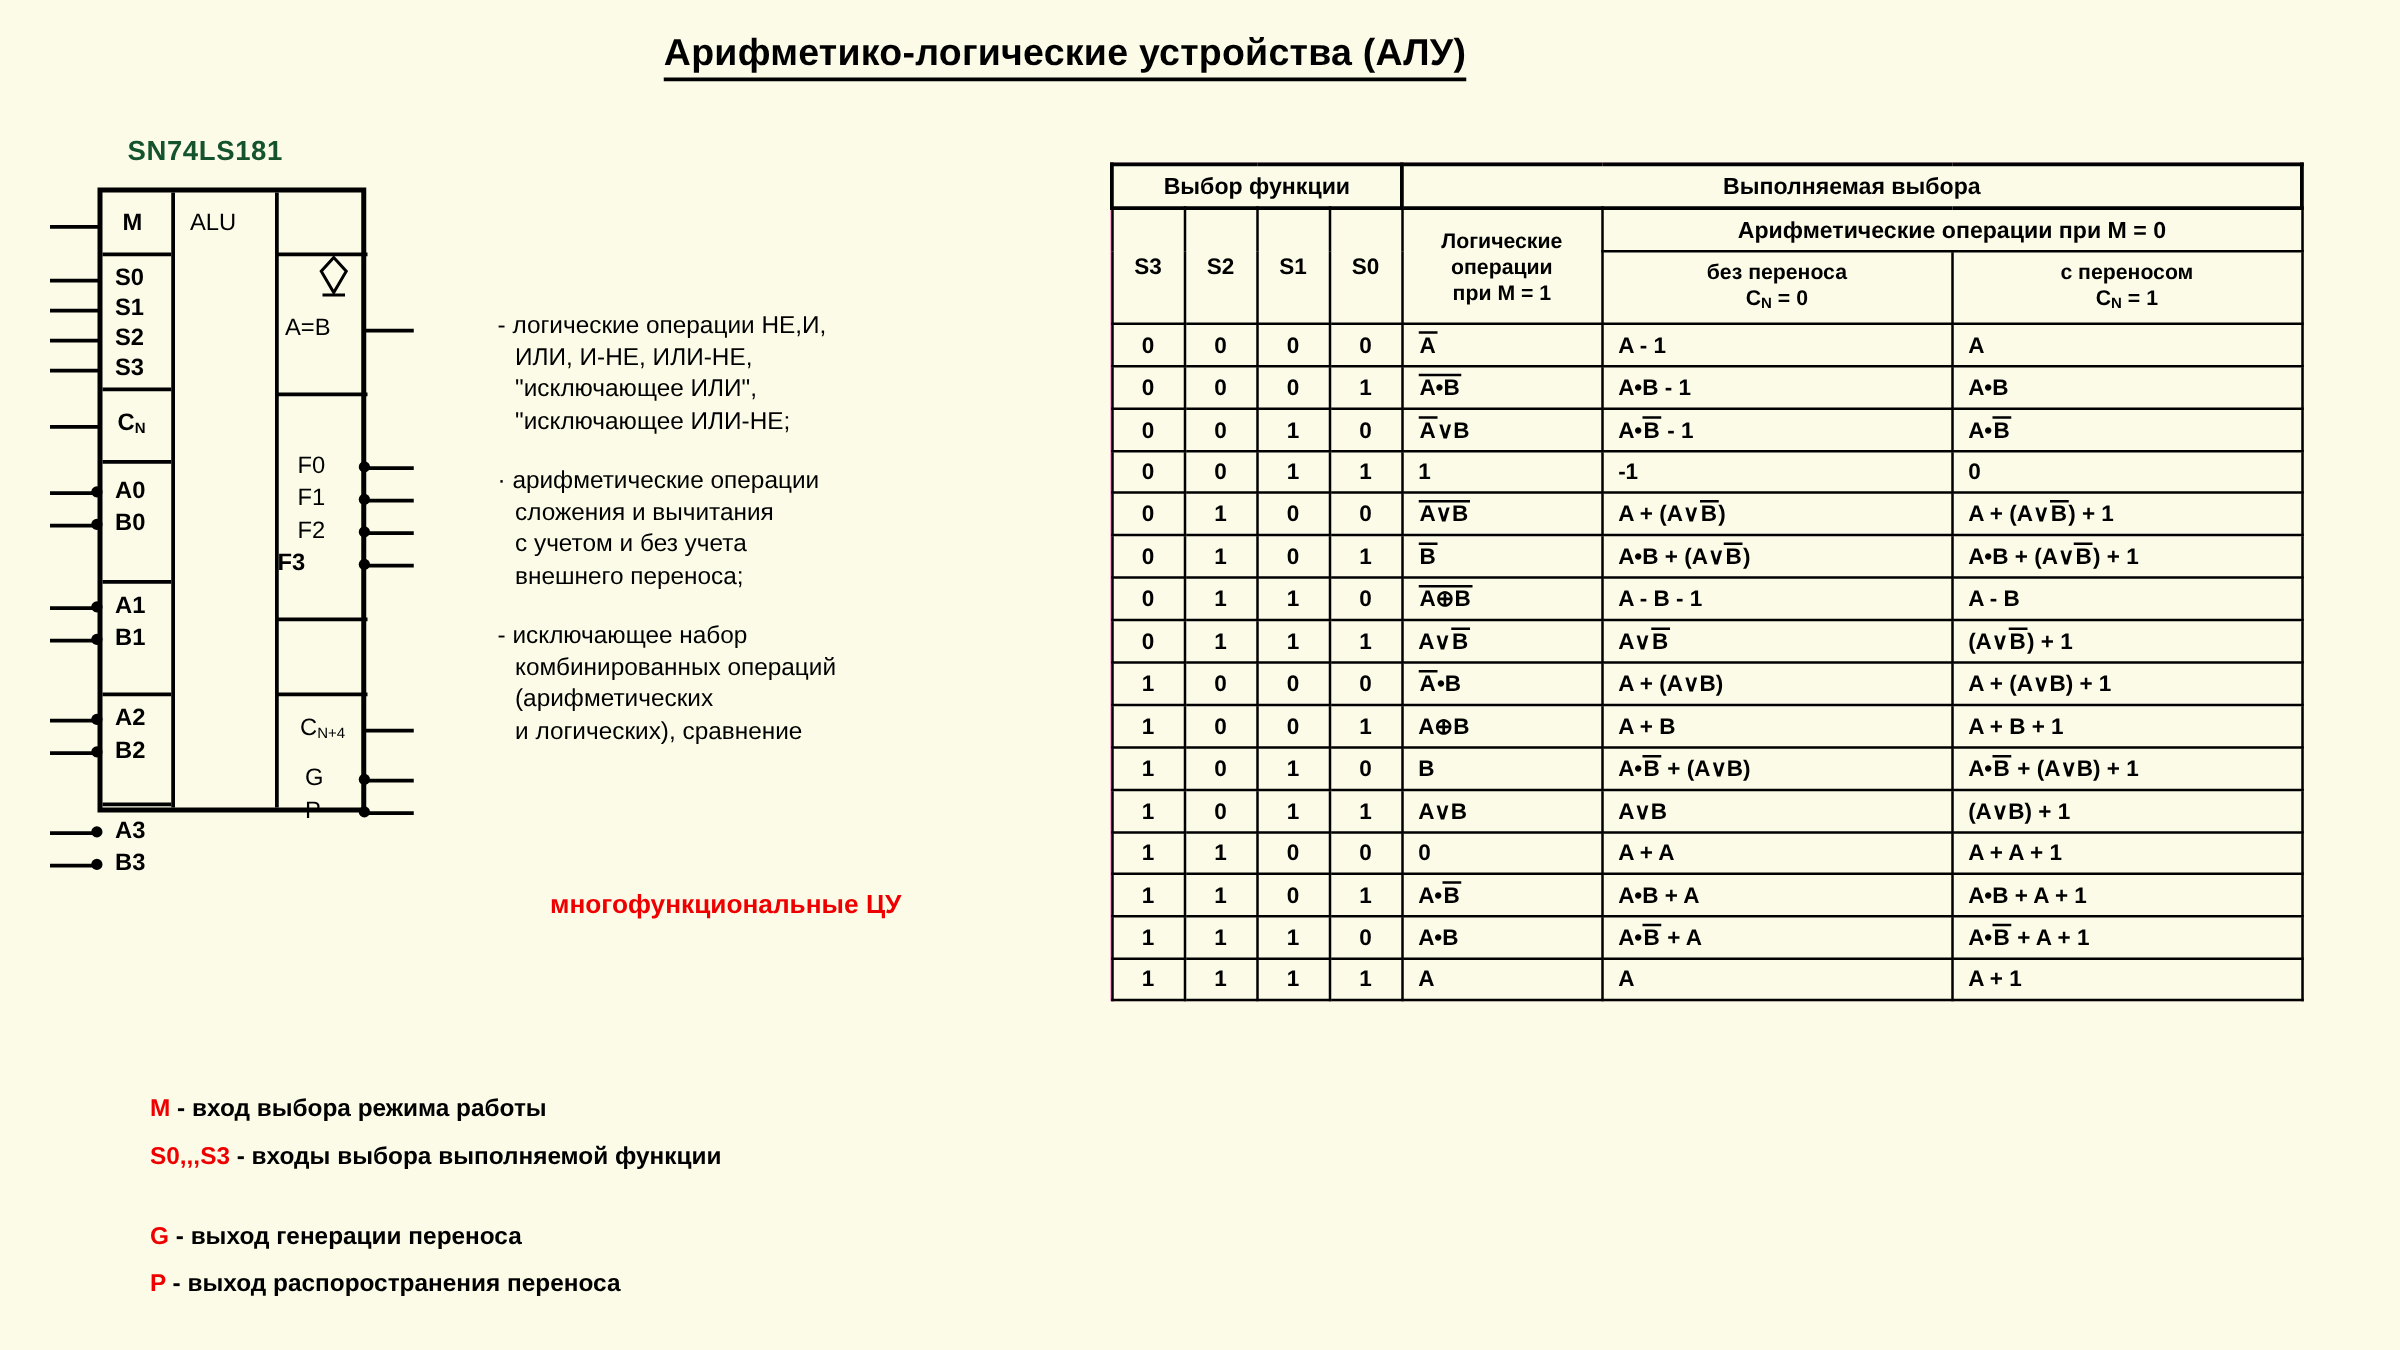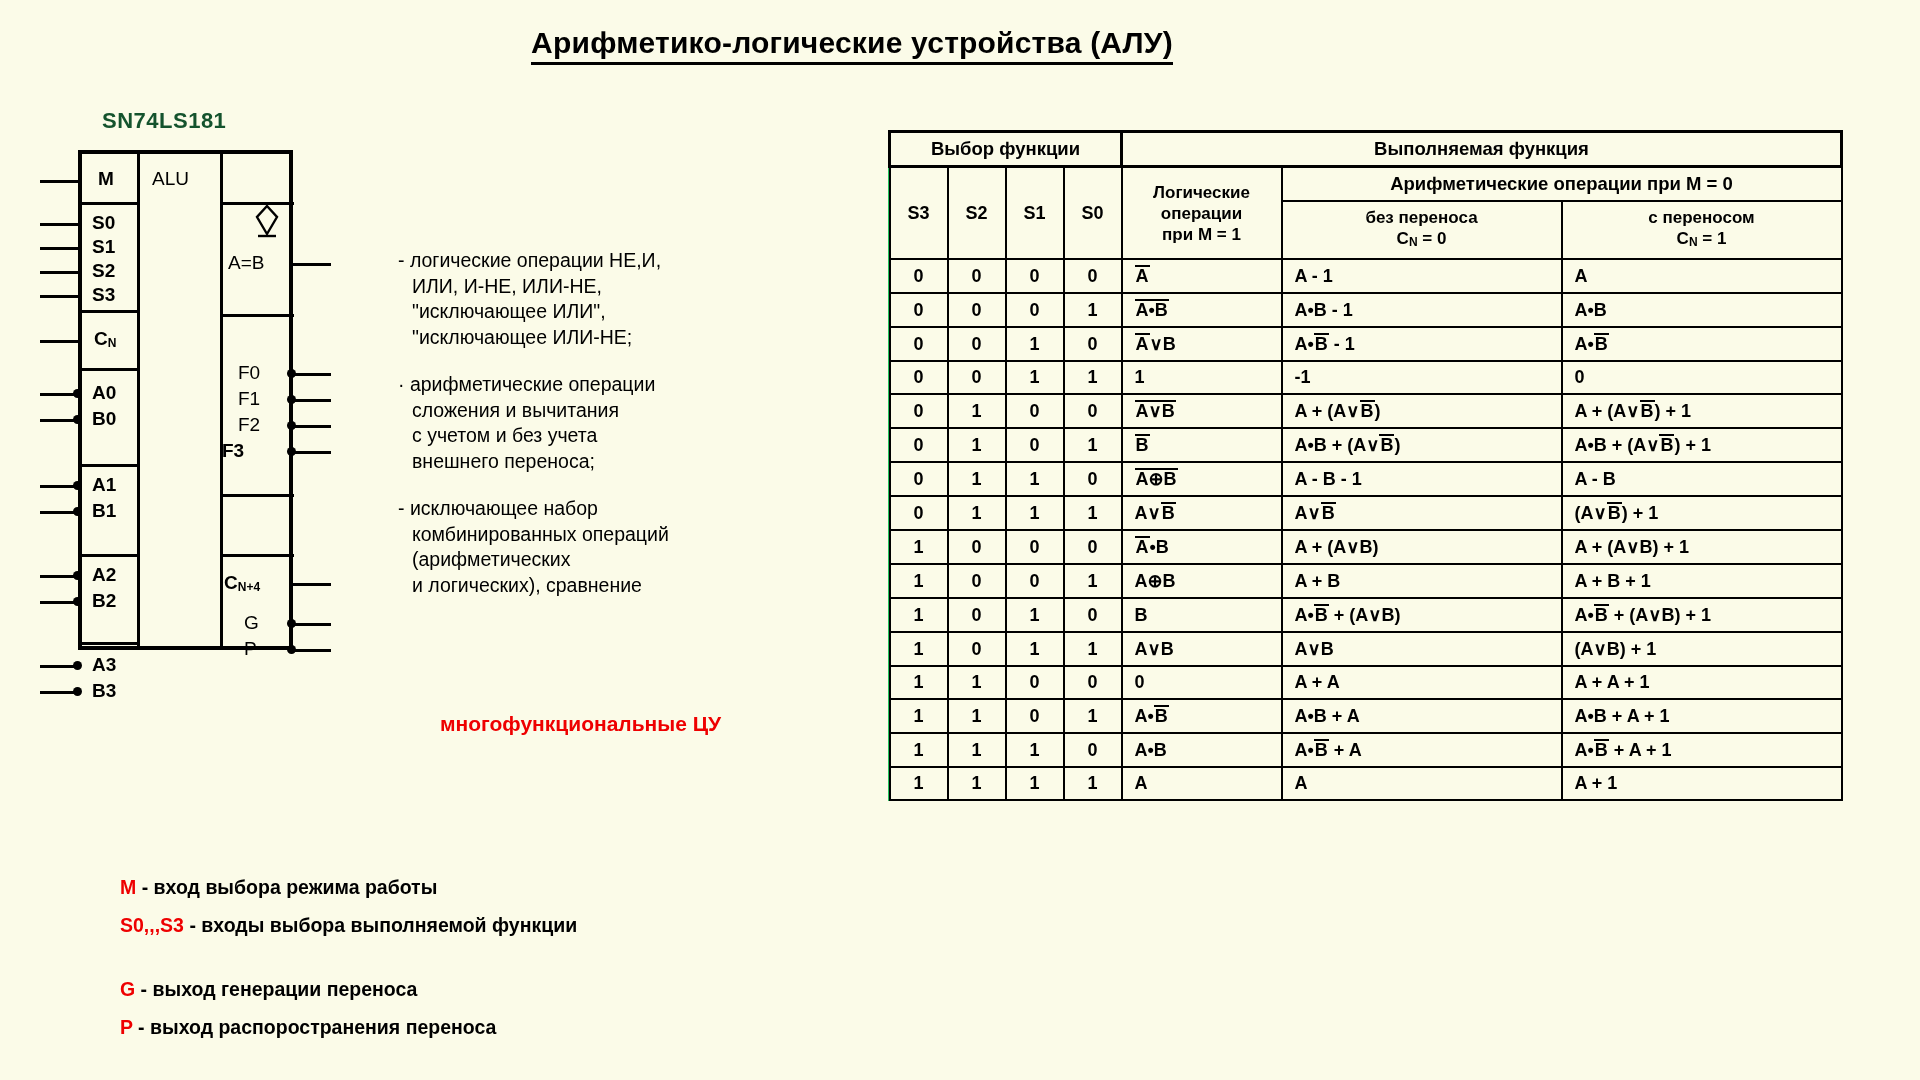--- a/index.html
+++ b/index.html
@@ -61,21 +61,21 @@
 
   
   #legend{position:absolute;left:120px;top:868px;font-size:19.5px;font-weight:bold;line-height:38px;}
   #legend .k{color:#ee0000;}
   #legend .gap{height:26px;}
 
   
   #tbl{
     position:absolute;left:888px;top:130px;
     border-collapse:collapse;
-    background:#22c55e;
+    background:#f9a8d4;
   }
   #tbl td,#tbl th{
     border:2px solid #000;
     font-size:18px;font-weight:bold;
     padding:5px 6px;
     text-align:center;
     vertical-align:middle;
     background:#fbfbe8;
   }
   #tbl .outer{border-width:3px;}
@@ -135,21 +135,21 @@
 
     <svg id="diamond" viewBox="0 0 26 34">
       <path d="M13 2 L23 13 L13 30 L3 13 Z" fill="none" stroke="#000" stroke-width="2.4"></path>
       <line x1="4" y1="32" x2="22" y2="32" stroke="#000" stroke-width="2.4"></line>
     </svg>
     <div class="cell-label" style="left:146px;top:98px;font-weight:normal;">A=B</div>
     <div class="cell-label" style="left:156px;top:208px;font-weight:normal;">F0</div>
     <div class="cell-label" style="left:156px;top:234px;font-weight:normal;">F1</div>
     <div class="cell-label" style="left:156px;top:260px;font-weight:normal;">F2</div>
     <div class="cell-label" style="left:140px;top:286px;font-weight:bold;">F3</div>
-    <div class="cell-label" style="left:142px;top:418px;font-weight:bold;"><span>C</span><span class="sub">N+4</span></div>
+    <div class="cell-label" style="left:142px;top:418px;font-weight:normal;padding-left:16px;"><span>C</span><span class="sub">N+4</span></div>
     <div class="cell-label" style="left:162px;top:458px;font-weight:normal;">G</div>
     <div class="cell-label" style="left:162px;top:484px;font-weight:normal;">P</div>
   </div>
 
   <div class="wire" style="left:0px;top:72px;width:40px;"></div>
   <div class="wire" style="left:0px;top:115px;width:40px;"></div>
   <div class="wire" style="left:0px;top:139px;width:40px;"></div>
   <div class="wire" style="left:0px;top:163px;width:40px;"></div>
   <div class="wire" style="left:0px;top:187px;width:40px;"></div>
   <div class="wire" style="left:0px;top:232px;width:40px;"></div>
@@ -228,21 +228,21 @@
   </div>
   <div>
     <span class="k">P</span><span> - выход распоространения переноса</span>
   </div>
 </div>
 
 <table id="tbl">
   <thead>
     <tr>
       <th class="hdr outer" colspan="4">Выбор функции</th>
-      <th class="hdr outer" colspan="3">Выполняемая функция</th>
+      <th class="hdr outer" colspan="3">Выполняемая выбора</th>
     </tr>
     <tr>
       <th rowspan="2" class="bit">S3</th>
       <th rowspan="2" class="bit">S2</th>
       <th rowspan="2" class="bit">S1</th>
       <th rowspan="2" class="bit">S0</th>
       <th rowspan="2" class="hsmall">
         <span>Логические</span><br>
         <span>операции</span><br>
         <span>при M = 1</span>

